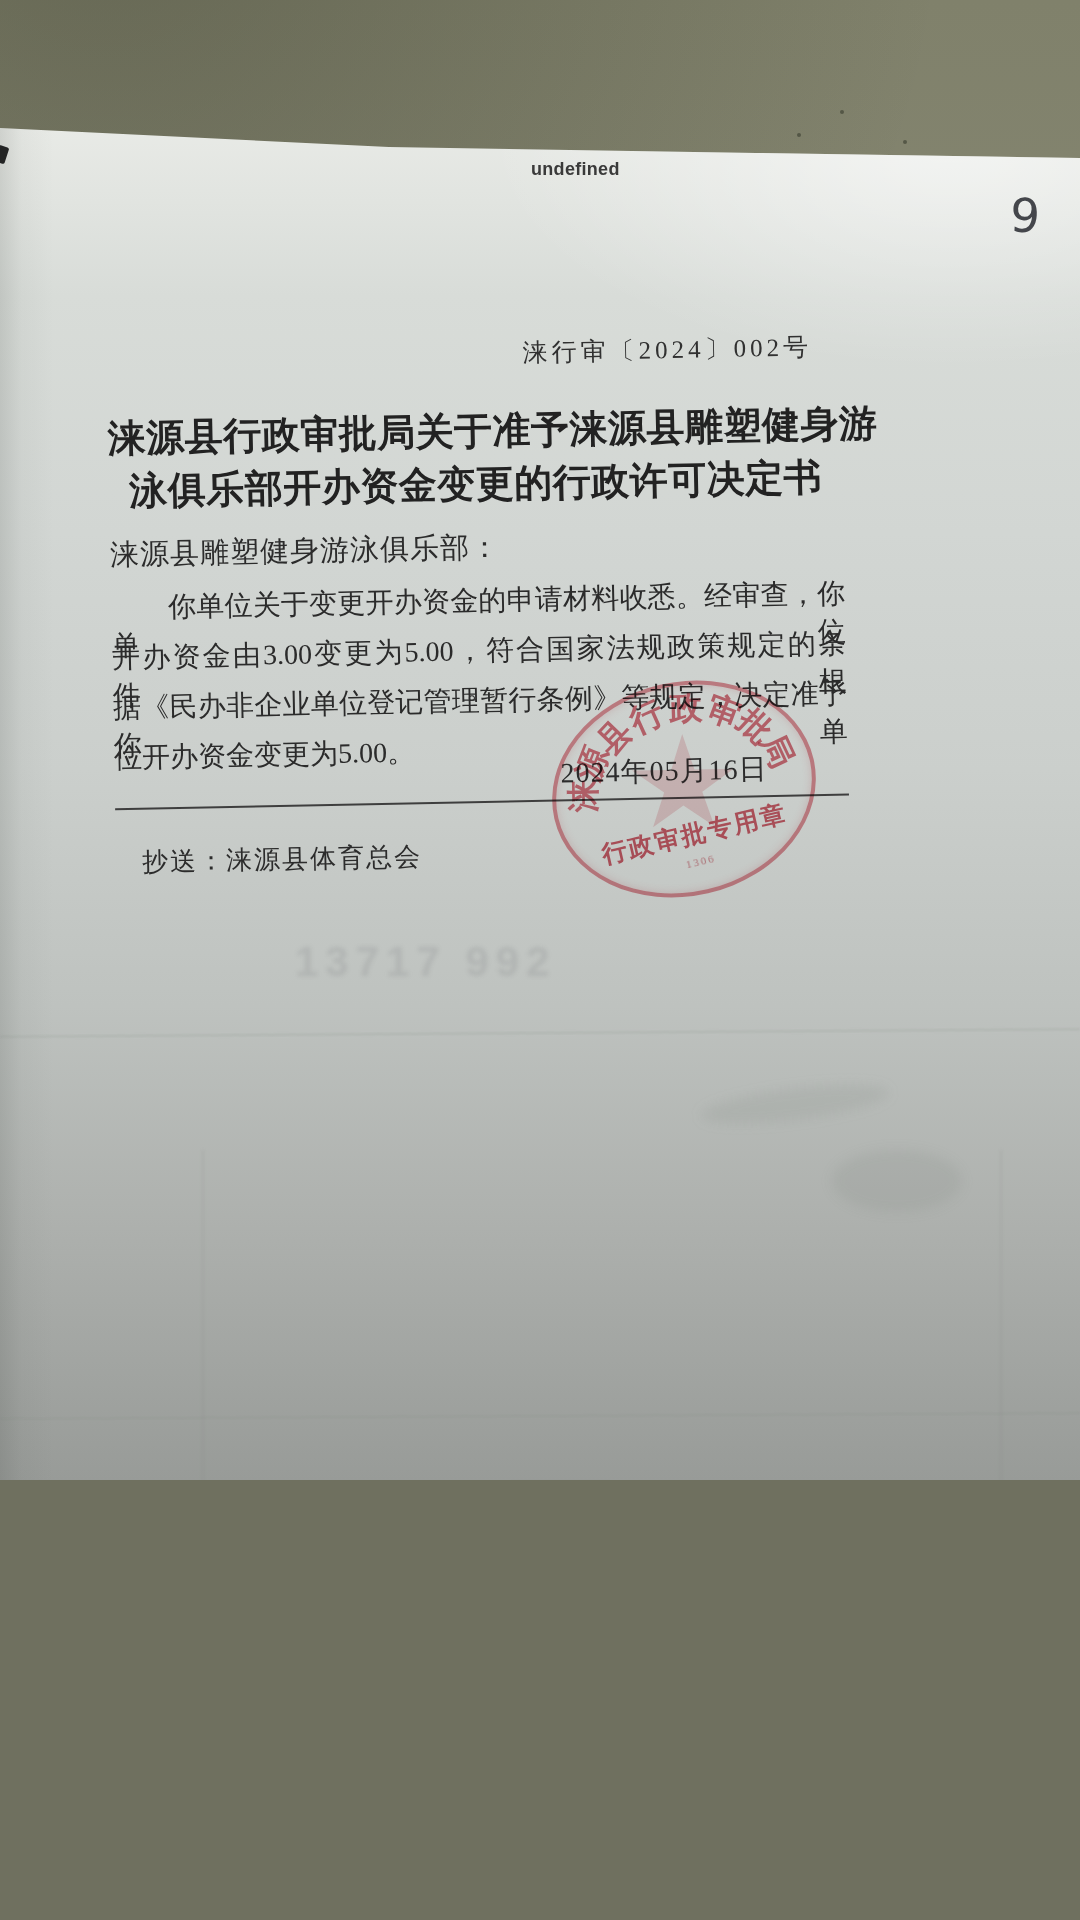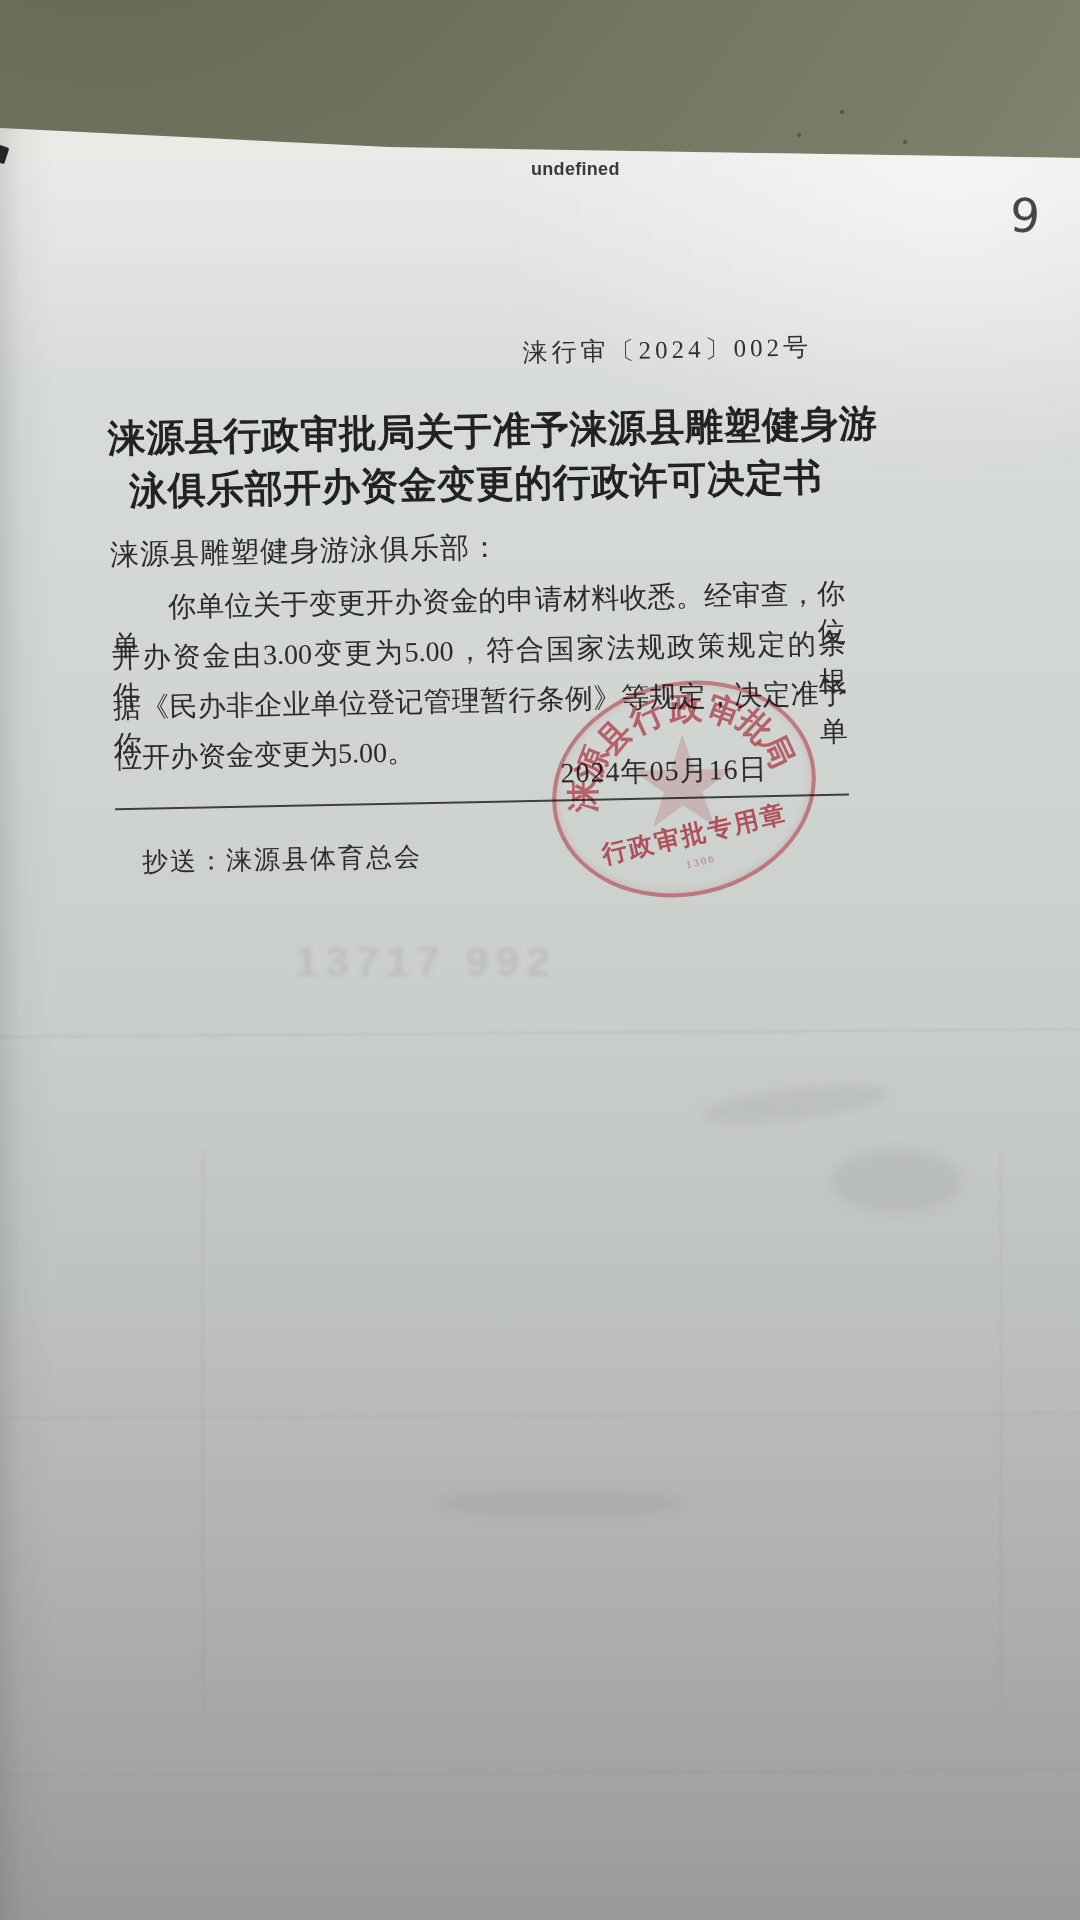--- a/index.html
+++ b/index.html
@@ -1,17 +1,17 @@
 <!DOCTYPE html>
 <html><head>
 <meta charset="utf-8">
 <style>
   html,body { margin:0; padding:0; background:#6f705f; }
   .page {
-    position:relative; width:1080px; height:1920px; overflow:hidden;
+    position:relative; width:1080px; height:1480px; overflow:hidden;
     font-family:"Liberation Serif","DejaVu Serif",serif;
     background:
       radial-gradient(circle at 10% -8%, rgba(35,38,25,0.28), transparent 45%),
       linear-gradient(180deg, #80816b 0%, #8a8b78 55%, #8e8f7b 100%);
   }
   .speck { position:absolute; width:4px; height:4px; border-radius:50%; background:rgba(50,52,40,0.55); }
   .paper {
     position:absolute; inset:0;
     clip-path: polygon(0 128px, 36% 147px, 70% 153px, 100% 158px, 100% 100%, 0 100%);
     background:

